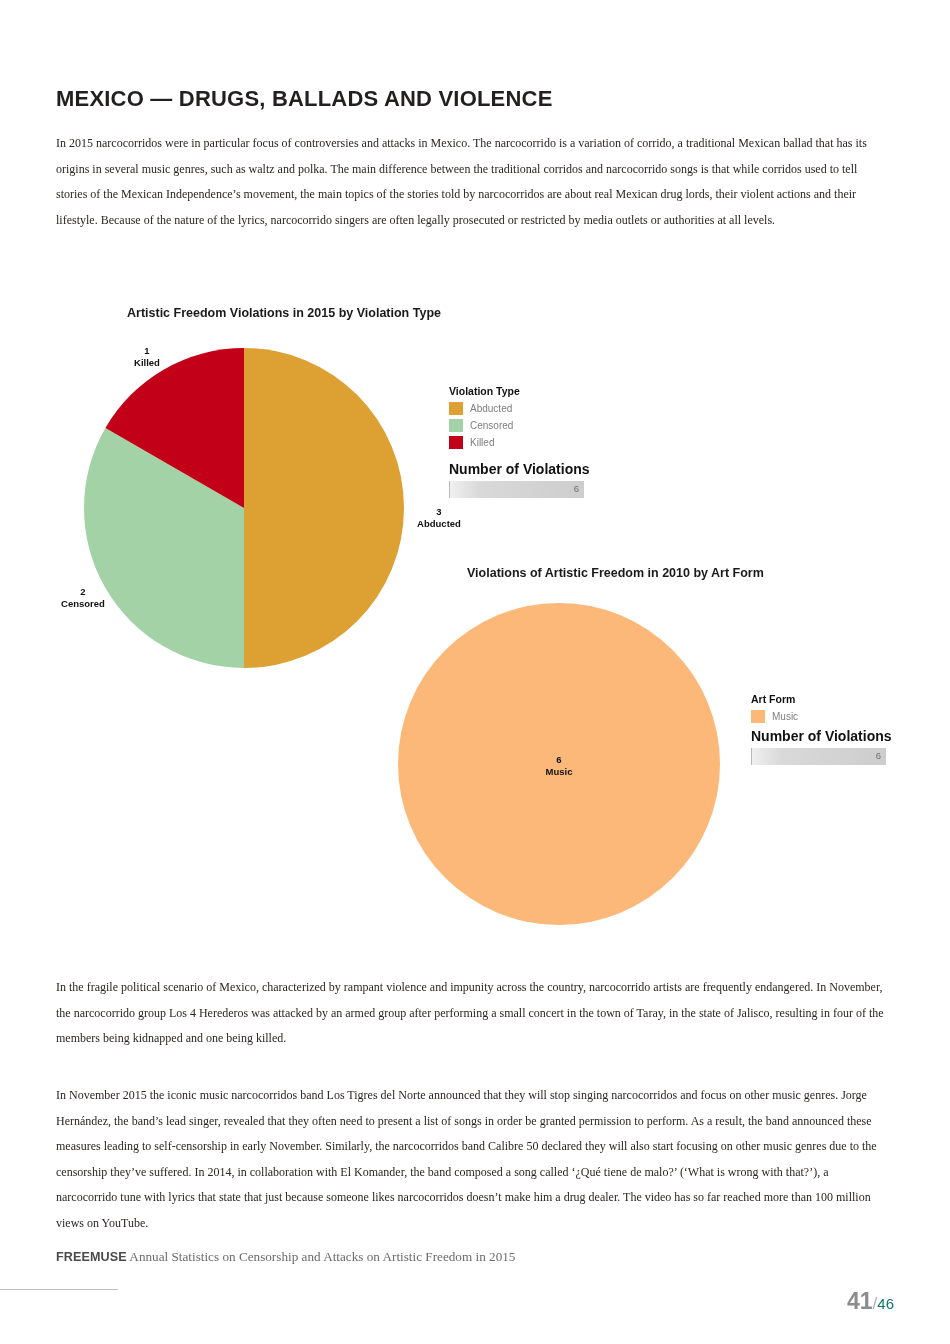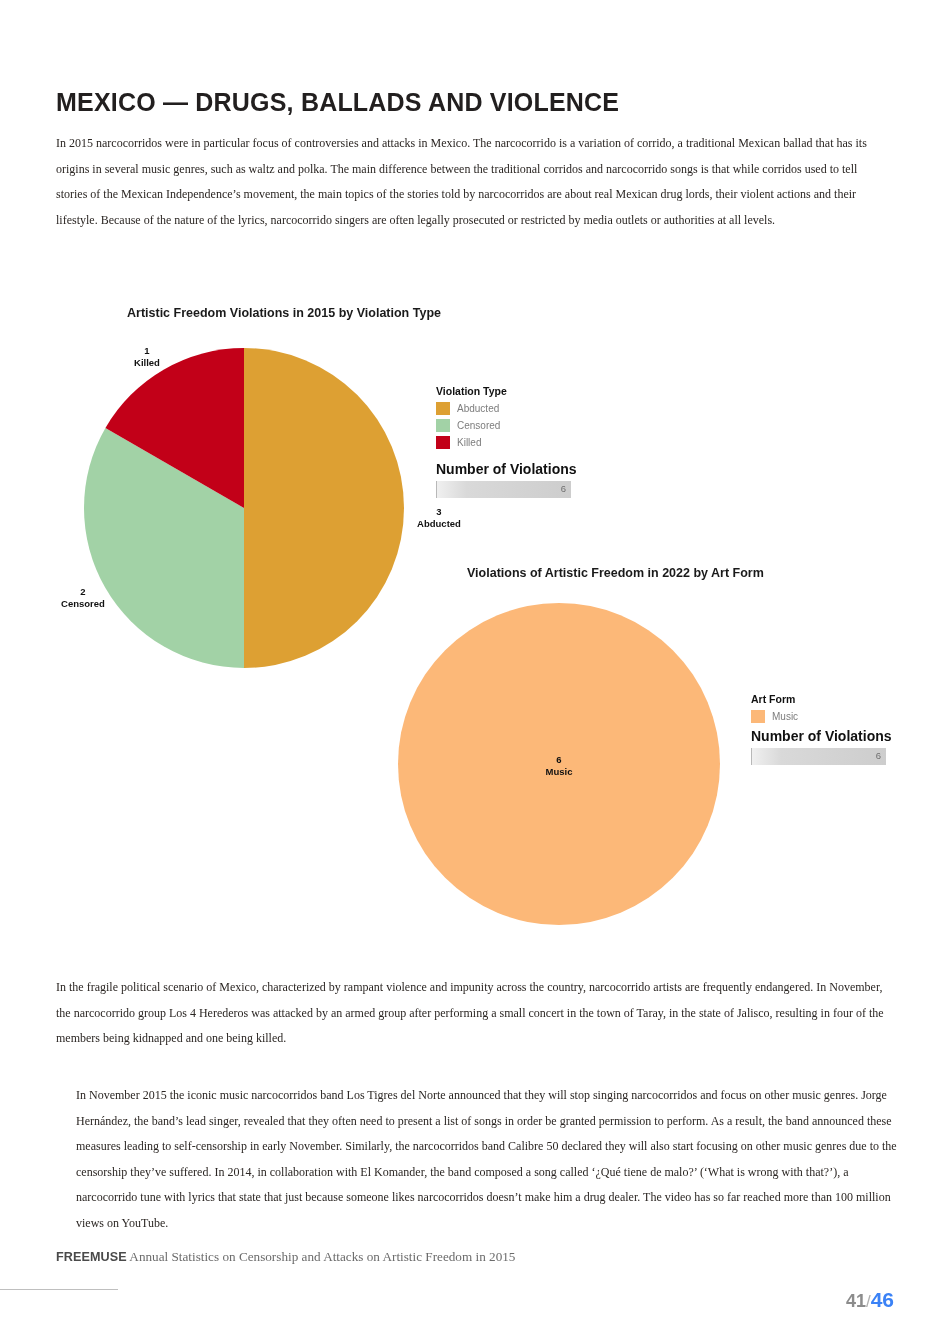--- a/index.html
+++ b/index.html
@@ -22,40 +22,40 @@
     background: #ffffff;
   }
 
   
   .heading {
     position: absolute;
     left: 56px;
     top: 71px;
     font-family: "Liberation Sans", sans-serif;
     font-weight: bold;
-    font-size: 25px;
+    font-size: 22px;
     letter-spacing: 0.2px;
     color: #221f1f;
   }
 
   
   .para {
     position: absolute;
     left: 56px;
     width: 832px;
     font-family: "Liberation Serif", serif;
     font-size: 12px;
     line-height: 25.6px;
     color: #2b2623;
     text-align: left;
     font-weight: 400;
   }
   .para.p1 { top: 119px; }
   .para.p2 { top: 951px; margin-top: 24px; }
-  .para.p3 { top: 1071px; margin-left: 20px; }
+  .para.p3 { top: 1071px; }
 
   
   .chart-title {
     position: absolute;
     font-family: "Liberation Sans", sans-serif;
     font-weight: bold;
     font-size: 12.5px;
     color: #1a1a1a;
     white-space: nowrap;
   }
@@ -81,21 +81,21 @@
   #lbl-killed    { left: 112px; top: 345px; width: 70px; }
   #lbl-censored  { left: 46px;  top: 586px; width: 74px; }
   #lbl-abducted  { left: 396px; top: 506px; width: 86px; }
   #lbl-music     { left: 514px; top: 754px; width: 90px; }
 
   
   .legend {
     position: absolute;
     font-family: "Liberation Sans", sans-serif;
   }
-  #legend1 { left: 436px; top: 385px; }
+  #legend1 { left: 449px; top: 385px; }
   #legend2 { left: 751px; top: 693px; }
 
   .legend-title {
     font-size: 10.5px;
     font-weight: bold;
     color: #111111;
     margin-bottom: 4px;
     white-space: nowrap;
   }
   .legend-row {
@@ -167,33 +167,32 @@
   }
   .page-num {
     position: absolute;
     right: 56px;
     top: 1288px;
     font-family: "Liberation Sans", sans-serif;
     color: #9b9b9b;
     white-space: nowrap;
   }
   .page-num .cur {
-    font-size: 18px;
+    font-size: 23px;
     font-weight: bold;
     color: #8c8c8c;
     vertical-align: baseline;
   }
   .page-num .sep {
     font-size: 17px;
     color: #b0b0b0;
   }
   .page-num .tot {
-    font-size: 21px;
-    color: #3b82f6;
-    font-weight: bold;
+    font-size: 15px;
+    color: #0f766e;
   }
 </style>
 </head>
 <body>
 
 <div class="page">
 
   <h1 class="heading">MEXICO — DRUGS, BALLADS AND VIOLENCE</h1>
 
   <p class="para p1">In 2015 narcocorridos were in particular focus of controversies and attacks in Mexico. The narcocorrido is a variation of corrido, a traditional Mexican ballad that has its origins in several music genres, such as waltz and polka. The main difference between the traditional corridos and narcocorrido songs is that while corridos used to tell stories of the Mexican Independence’s movement, the main topics of the stories told by narcocorridos are about real Mexican drug lords, their violent actions and their lifestyle. Because of the nature of the lyrics, narcocorrido singers are often legally prosecuted or restricted by media outlets or authorities at all levels.</p>
@@ -243,21 +242,21 @@
     </div>
 
     <div class="scale-block">
       <div class="scale-title">Number of Violations</div>
       <div class="scale-bar">
         <span class="scale-max">6</span>
       </div>
     </div>
   </div>
 
-  <div class="chart-title" id="chart2-title">Violations of Artistic Freedom in 2022 by Art Form</div>
+  <div class="chart-title" id="chart2-title">Violations of Artistic Freedom in 2010 by Art Form</div>
 
   <div class="pie-wrap" id="pie2-wrap">
     <svg class="pie-svg" width="324" height="324" viewBox="0 0 324 324" aria-hidden="true">
       <circle cx="162" cy="162" r="161" fill="#FCB878"></circle>
     </svg>
   </div>
 
   <div class="slice-label" id="lbl-music">
     <div>6</div>
     <div>Music</div>

